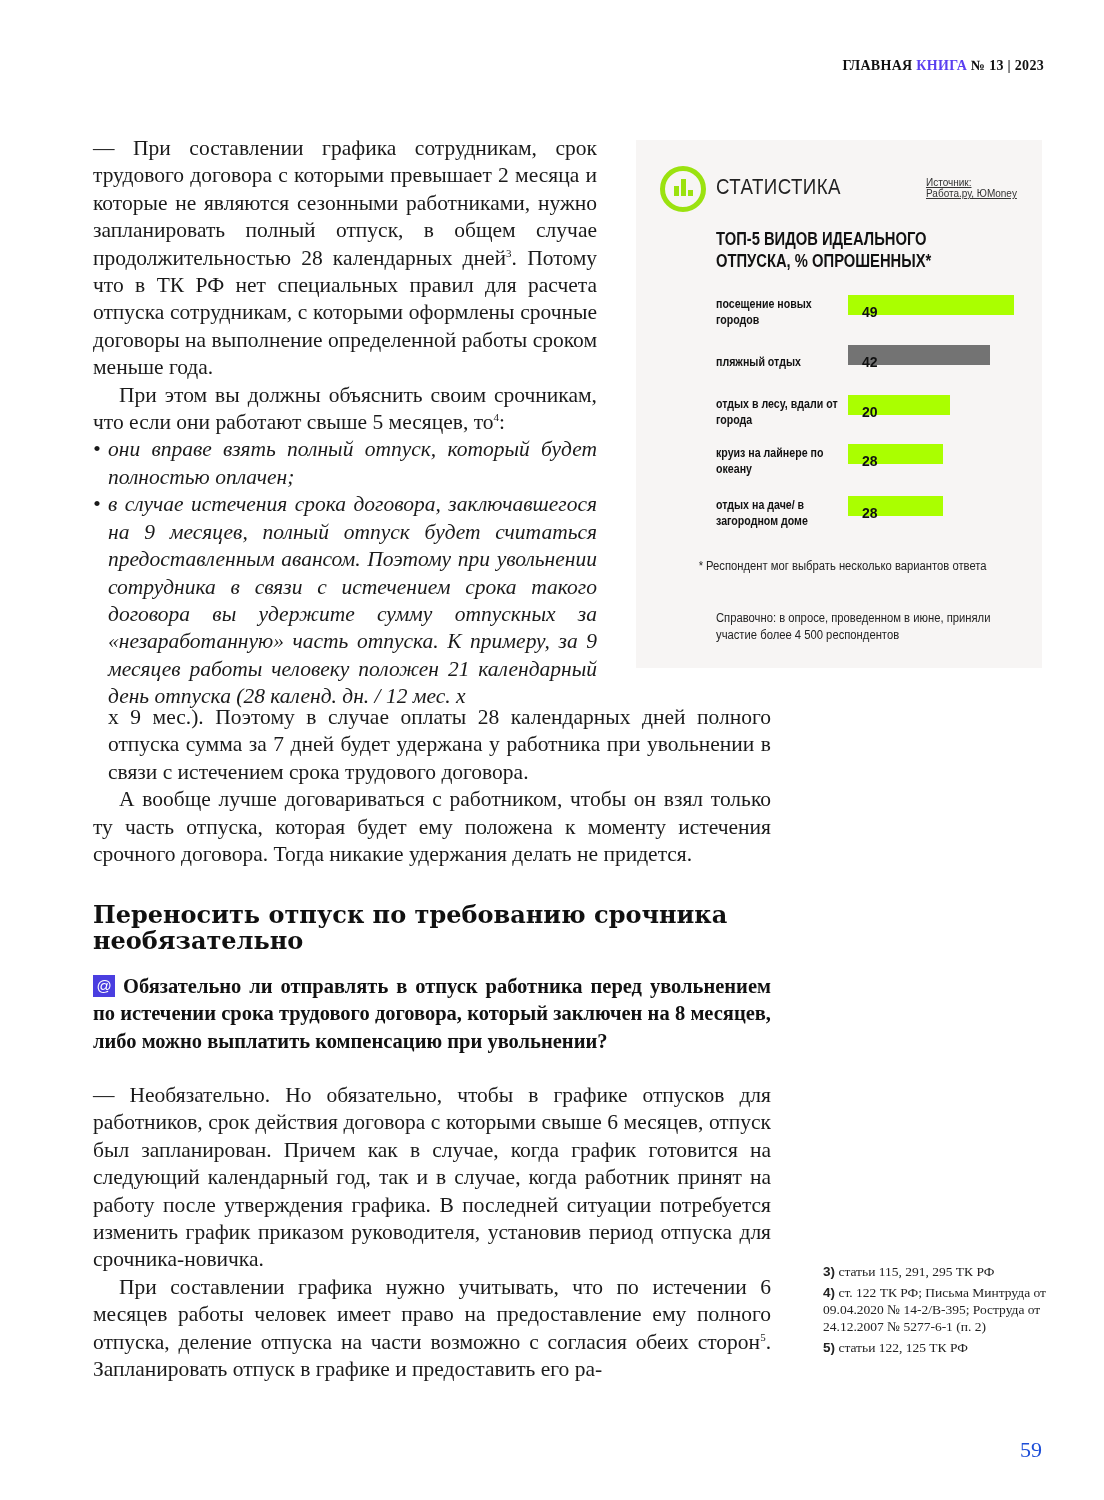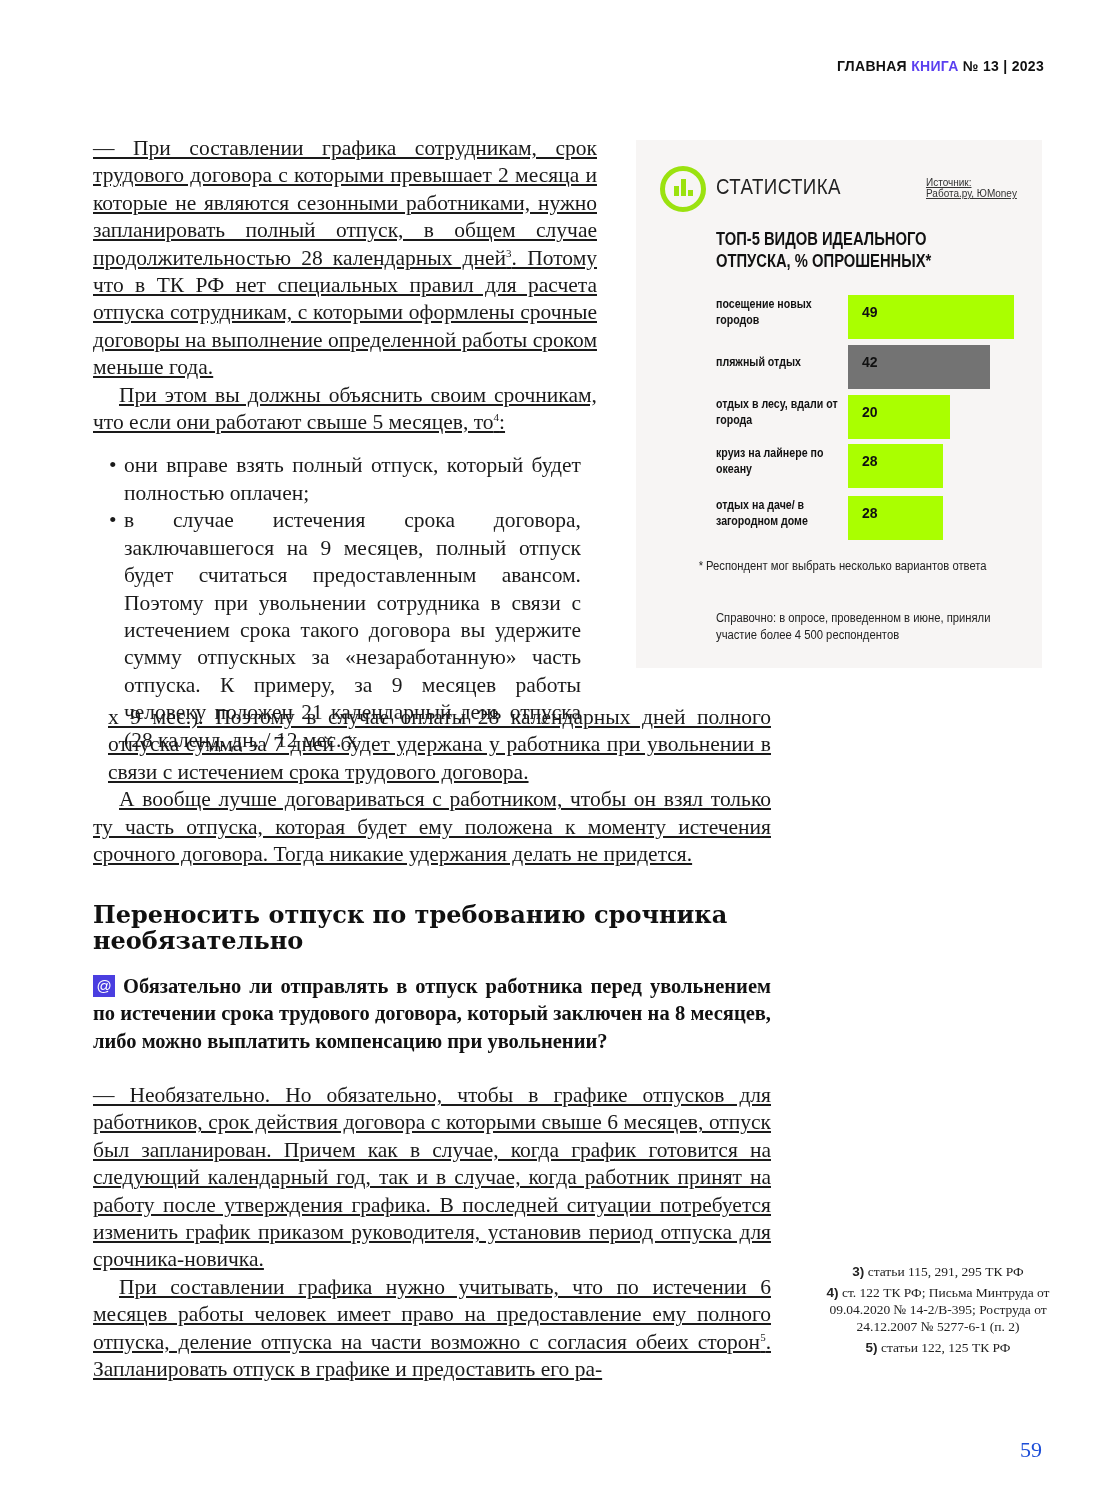--- a/index.html
+++ b/index.html
@@ -1,66 +1,66 @@
 <!DOCTYPE html>
 <html><head>
 <meta charset="utf-8">
 <style>
   html, body { margin: 0; padding: 0; background: #ffffff; }
   body { width: 1104px; height: 1500px; position: relative; overflow: hidden;
          font-family: "DejaVu Serif", "Liberation Serif", serif; color: #1a1a1a; }
 
-  .header { position: absolute; top: 58px; right: 60px; font-family: Liberation Sans, sans-serif;
+  .header { position: absolute; top: 58px; right: 60px; font-family: Liberation Serif, serif;
             font-weight: bold; font-size: 14px; letter-spacing: 0.3px; color: #111; }
   .header .brand2 { color: #5a3ff0; }
 
   .col { position: absolute; left: 93px; font-family: "Liberation Serif", serif; font-size: 21.5px;
          line-height: 27.4px; color: #1a1a1a; }
-  .col p { margin: 0; text-align: justify; text-decoration: underline; }
+  .col p { margin: 0; text-align: justify; }
   .indent { text-indent: 26px; }
-  .bullets { list-style: none; margin: 16px; padding: 0; }
+  .bullets { list-style: none; margin: 0; padding: 0; font-style: italic; }
   .bullets li { position: relative; padding-left: 15px; text-align: justify; }
   .bullets li::before { content: "•"; position: absolute; left: 0; top: 0; }
   sup { font-size: 11px; line-height: 0; }
 
   .sidebar { position: absolute; left: 636px; top: 140px; width: 406px; height: 528px;
              background: #f7f5f4; font-family: "Liberation Sans", sans-serif; }
   .stat-icon { position: absolute; left: 24px; top: 26px; width: 36px; height: 36px;
                border: 5px solid #9be20f; border-radius: 50%; }
   .stat-icon .b { position: absolute; bottom: 11px; background: #9be20f; width: 5px; }
   .stat-title { position: absolute; left: 80px; top: 34px; font-size: 22px; letter-spacing: 0.5px;
                 color: #222; transform: scaleX(0.85); transform-origin: left; }
   .source { position: absolute; left: 290px; top: 37px; font-size: 10px; line-height: 11px; color: #333; text-decoration: underline; }
   .chart-title { position: absolute; left: 80px; top: 88px; font-size: 18px; font-weight: bold;
                  line-height: 22px; color: #111; transform: scaleX(0.82); transform-origin: left;
                  white-space: nowrap; }
   .bar-row { position: absolute; left: 80px; width: 310px; height: 34px; }
   .bar-label { position: absolute; left: 0; top: 50%; transform: translateY(-50%) scaleX(0.85);
                transform-origin: left; font-size: 12.5px; font-weight: bold; line-height: 16px;
                color: #111; width: 150px; }
-  .bar { position: absolute; left: 132px; top: 0; height: 44px; background: #aaff00; }
+  .bar { position: absolute; left: 132px; top: 0; height: 20px; background: #aaff00; }
   .bar-val { position: absolute; left: 14px; top: 9px; font-size: 14px; font-weight: bold; color: #111; }
   .footnote { position: absolute; left: 70px; top: 418px; font-size: 12.5px; line-height: 16px;
               color: #222; width: 320px; transform: scaleX(0.9); transform-origin: left; }
   .footnote .star { position: absolute; left: -8px; }
   .note2 { position: absolute; left: 80px; top: 470px; font-size: 12.5px; line-height: 17px;
            color: #222; width: 320px; transform: scaleX(0.9); transform-origin: left; }
 
   .section-heading { position: absolute; left: 93px; top: 902px; width: 640px;
                      font-family: "DejaVu Serif", serif; font-weight: bold; font-size: 24px;
                      line-height: 26px; color: #111; }
   .question { position: absolute; left: 93px; top: 973px; width: 678px; font-family: "Liberation Serif", serif;
               font-weight: bold; font-size: 20.5px; line-height: 27.4px; color: #111; text-align: justify; }
   .at-badge { display: inline-block; width: 22px; height: 22px; background: #4a3ee0; color: #fff;
               font-family: "Liberation Sans", sans-serif; font-size: 15px; font-weight: normal;
               text-align: center; line-height: 21px; margin-right: 8px; vertical-align: 2px; }
 
   .refs { position: absolute; left: 823px; top: 1263px; width: 230px; font-family: "Liberation Serif", serif;
           font-size: 13.5px; line-height: 17px; color: #222; }
-  .refs div { margin-bottom: 4px; text-align: center; }
+  .refs div { margin-bottom: 4px; }
   .refs b { font-family: "Liberation Sans", sans-serif; }
 
   .page-num { position: absolute; left: 1020px; top: 1437px; font-family: "Liberation Serif", serif;
               font-size: 22px; color: #1d4ed8; }
 </style>
 </head>
 <body>
 
 <div class="header">
   <span>ГЛАВНАЯ</span>

